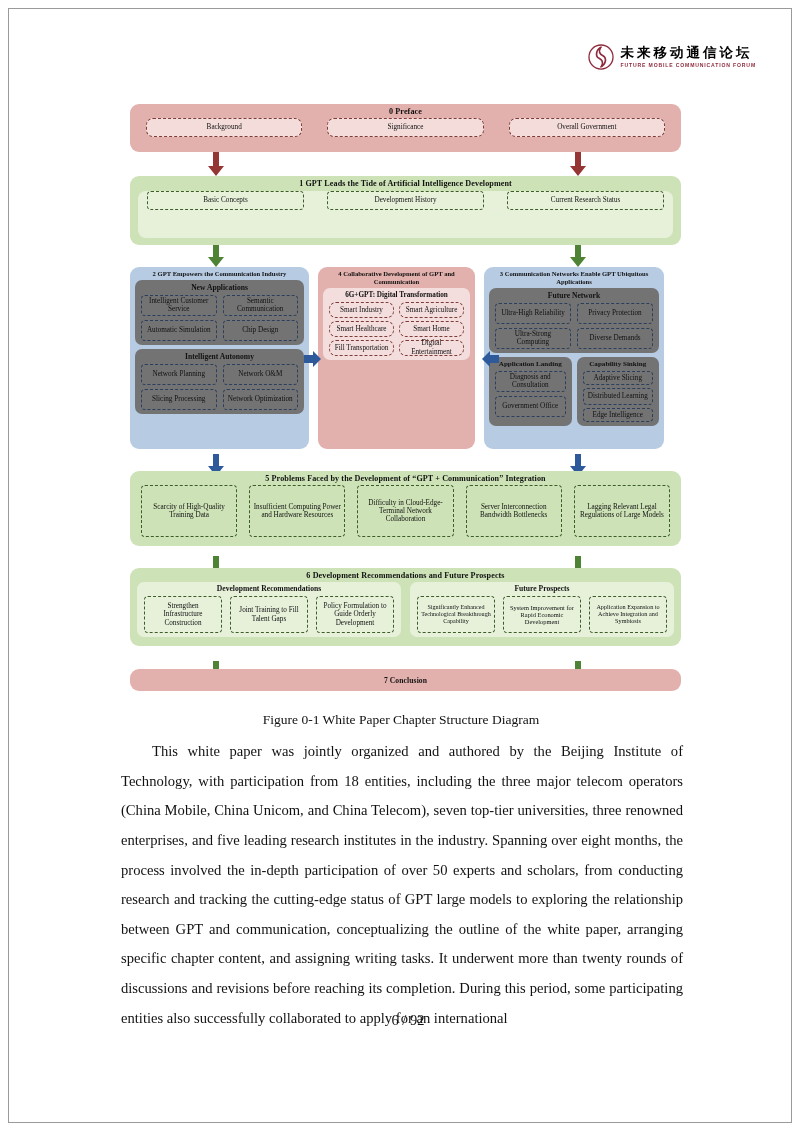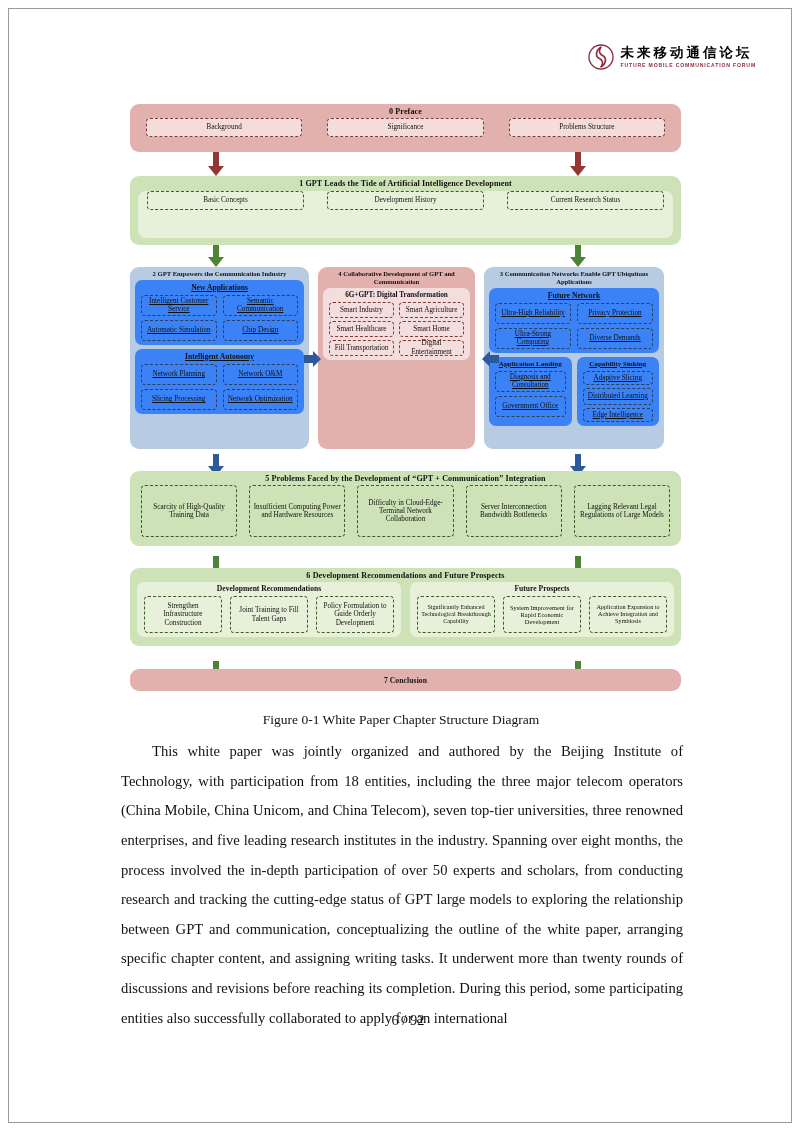--- a/index.html
+++ b/index.html
@@ -34,28 +34,28 @@
   }
   .band-title{
     text-align:center;font-weight:700;font-size:8.1px;
     padding:3px 0 2px;letter-spacing:.1px;
   }
   .pink{background:#e3b1ad;}
   .green{background:#cde2b6;}
   .blue{background:#b7cbe3;}
   .sub-pink{background:#f4dedd;}
   .sub-green{background:#e7f1da;}
-  .sub-blue{background:#3b82f6;text-decoration:underline;}
+  .sub-blue{background:#737373;}
 
   .dbox{
     border:1px dashed #444;border-radius:4px;box-sizing:border-box;
     display:flex;align-items:center;justify-content:center;text-align:center;
     font-size:7.2px;line-height:1.12;padding:1px 2px;background:transparent;
   }
-  .dbox.pinkb{border-color:#7d3c38;}
+  .dbox.pinkb{border-color:#7d3c38;border-radius:7px;}
   .dbox.greenb{border-color:#3c5c28;}
   .dbox.blueb{border-color:#2a3f5e;}
 
   
   #row-preface{height:48px;}
   #row-preface .slots{display:flex;gap:25px;padding:0 16px;}
   #row-preface .dbox{flex:1;height:19px;background:#f3dcda;}
 
   
   #row-gpt{height:69px;margin-top:24px;}
@@ -137,21 +137,21 @@
   </span>
 </div>
 
 <div class="diagram">
 
   <div class="band pink" id="row-preface">
     <div class="band-title">0 Preface</div>
     <div class="slots">
       <div class="dbox pinkb">Background</div>
       <div class="dbox pinkb">Significance</div>
-      <div class="dbox pinkb">Problems Structure</div>
+      <div class="dbox pinkb">Overall Government</div>
     </div>
   </div>
 
   <div class="arrow" style="left:76px;top:48px;">
     <svg width="20" height="25">
         <polygon points="7,0 13,0 13,14 18,14 10,24 2,14 7,14" fill="#963634"></polygon>
       </svg>
   </div>
   <div class="arrow" style="left:438px;top:48px;">
     <svg width="20" height="25">

